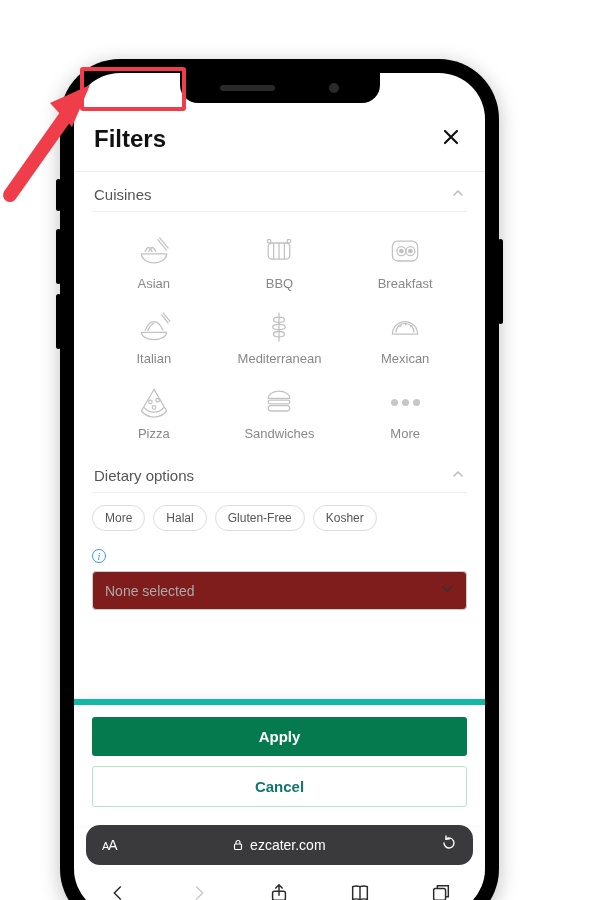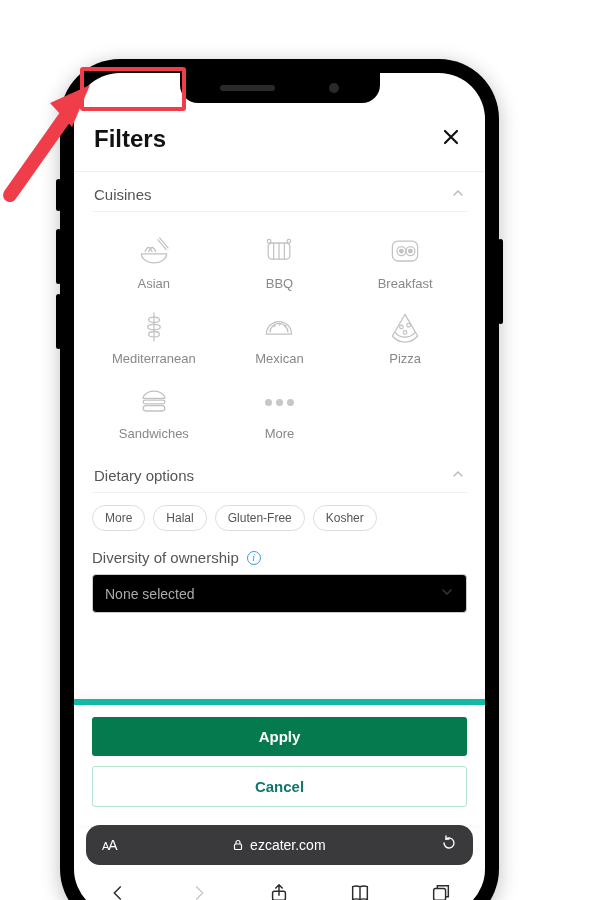--- a/index.html
+++ b/index.html
@@ -160,21 +160,21 @@
     border:1px solid #ccc;
     border-radius:4px;
     padding: 10px 12px;
     display:flex;
     justify-content:space-between;
     align-items:center;
     font-size:14px;
     color:#aaa;
     cursor:pointer;
     margin-bottom:10px;
-    background:#000000;
+    background:#7f1d1d;
   }
   .select-box .sel-chev { color:#444; }
 
   .btn-bar {
     padding: 12px 18px 8px 18px;
     background:#fff;
     border-top:6px solid #14b8a6;
     box-shadow: 0 -2px 12px rgba(0,0,0,0.05);
   }
   .btn {
@@ -305,20 +305,31 @@
                 <rect x="6" y="8" width="28" height="22" rx="6"></rect>
                 <circle cx="16" cy="19" r="5"></circle>
                 <circle cx="26" cy="19" r="5"></circle>
                 <circle cx="16" cy="19" r="2" fill="#c2c2c2"></circle>
                 <circle cx="26" cy="19" r="2" fill="#c2c2c2"></circle>
               </svg>
           </div>
           <div class="cuisine-label">Breakfast</div>
         </div>
 
+        <div class="cuisine-item">
+          <div class="cuisine-icon">
+            <svg viewBox="0 0 40 40">
+                <path d="M6 26 h28 a14 8 0 0 1 -28 0 z"></path>
+                <path d="M10 24 q4 -10 10 -10 q6 0 10 10"></path>
+                <path d="M13 24 q4 -8 7 -8"></path>
+                <path d="M28 6 l8 10 M30 4 l8 10"></path>
+              </svg>
+          </div>
+          <div class="cuisine-label">Italian</div>
+        </div>
 
         <div class="cuisine-item">
           <div class="cuisine-icon">
             <svg viewBox="0 0 40 40">
                 <path d="M20 4 v32"></path>
                 <ellipse cx="20" cy="12" rx="6" ry="3"></ellipse>
                 <ellipse cx="20" cy="20" rx="7" ry="3"></ellipse>
                 <ellipse cx="20" cy="28" rx="6" ry="3"></ellipse>
               </svg>
           </div>
@@ -382,21 +393,20 @@
         </span>
       </div>
       <div class="pill-row">
         <div class="pill">More</div>
         <div class="pill">Halal</div>
         <div class="pill">Gluten-Free</div>
         <div class="pill">Kosher</div>
       </div>
 
       <div class="div-label">
-        <span>Diversity of ownership</span>
         <span class="info-i">i</span>
       </div>
       <div class="select-box">
         <span>None selected</span>
         <span class="sel-chev">
           <svg width="14" height="14" viewBox="0 0 14 14">
               <path d="M3 5 L7 9 L11 5" stroke="#333" stroke-width="1.6" fill="none" stroke-linecap="round"></path>
             </svg>
         </span>
       </div>

